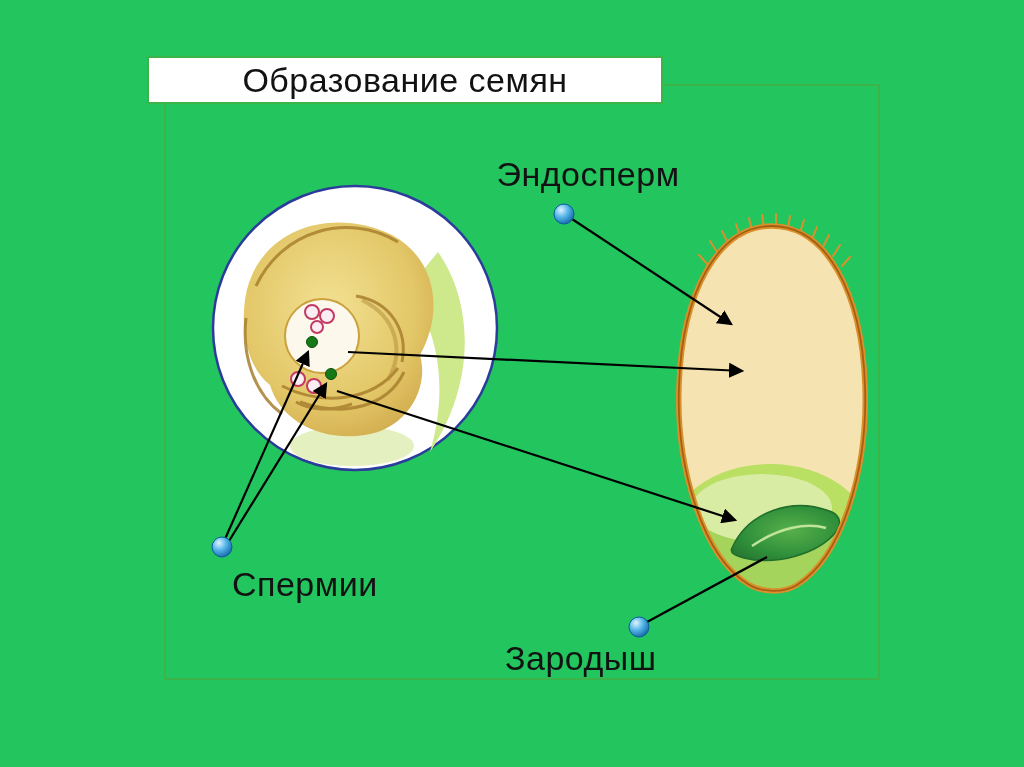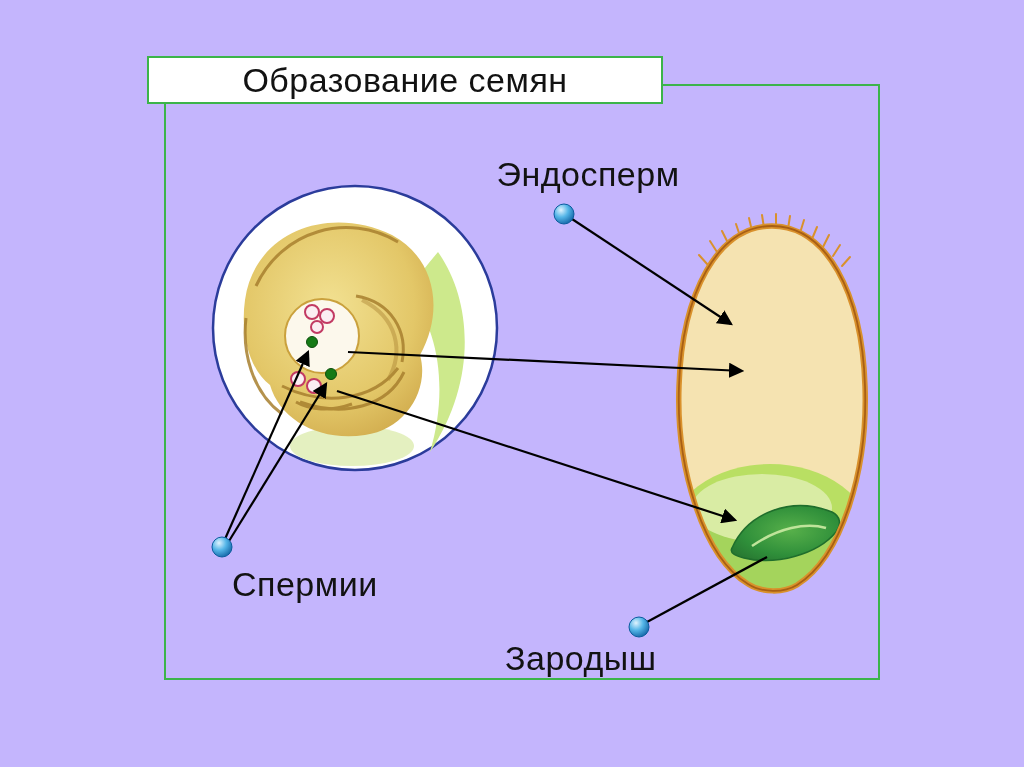--- a/index.html
+++ b/index.html
@@ -5,21 +5,21 @@
   html, body {
     margin: 0;
     padding: 0;
     background: #ffffff;
     font-family: "Liberation Sans", sans-serif;
   }
   #canvas {
     position: relative;
     width: 1024px;
     height: 767px;
-    background: #c4b5fd;
+    background: #22c55e;
     overflow: hidden;
   }
   svg text {
     font-family: "Liberation Sans", "DejaVu Sans", sans-serif;
     fill: #121212;
     letter-spacing: 0.5px;
   }
   .arrow-line {
     stroke: #000000;
     stroke-width: 2.2;

